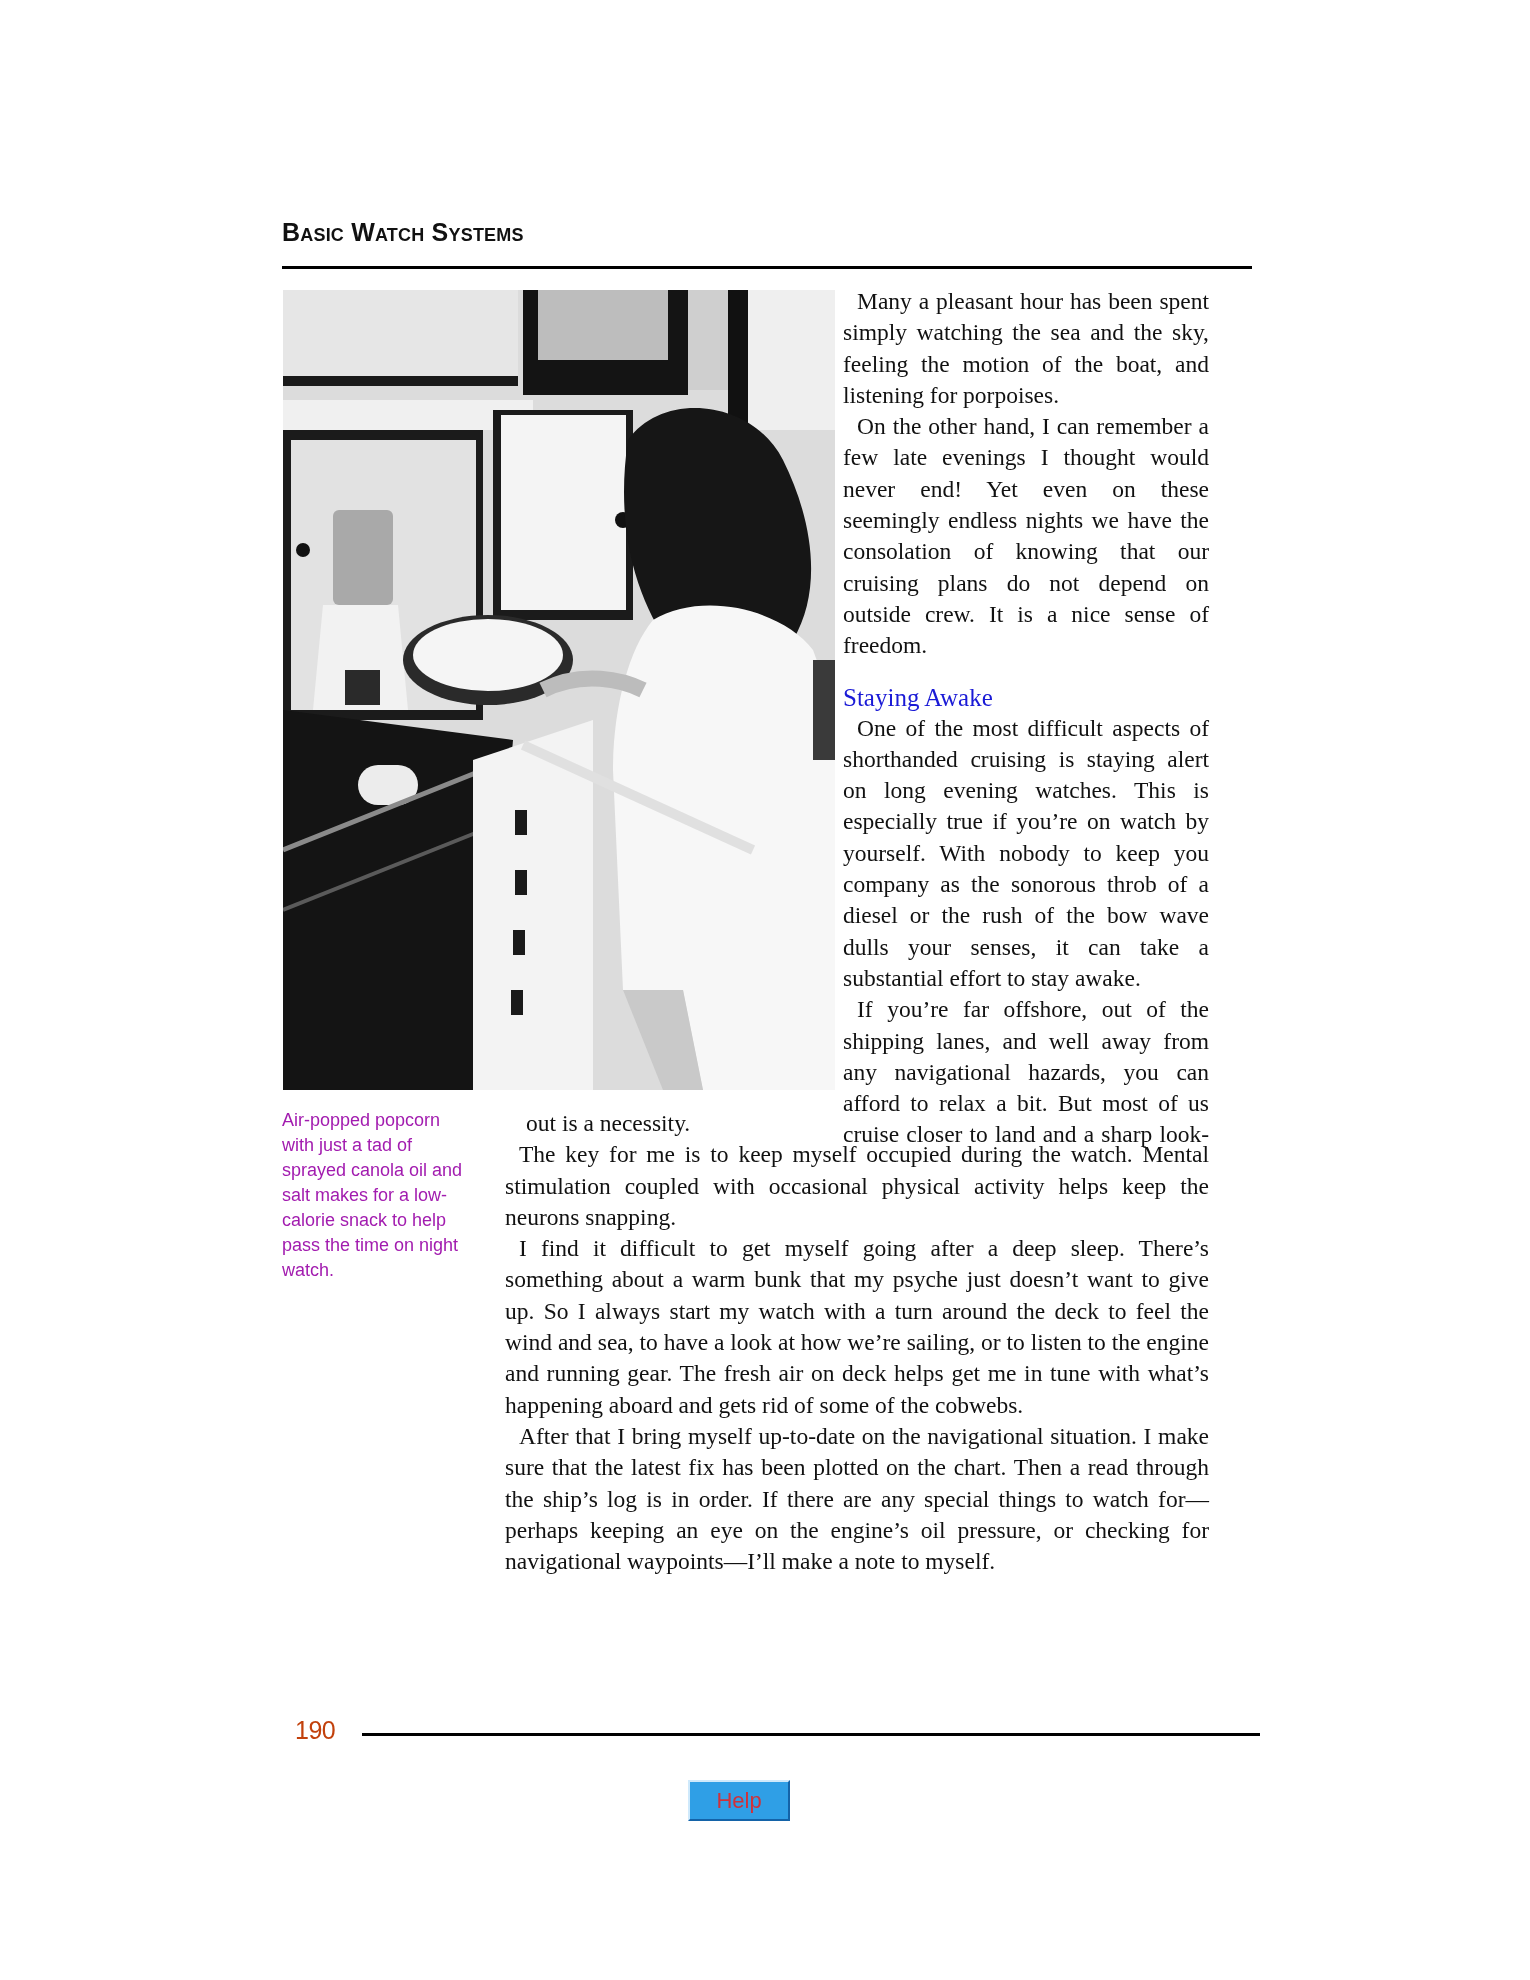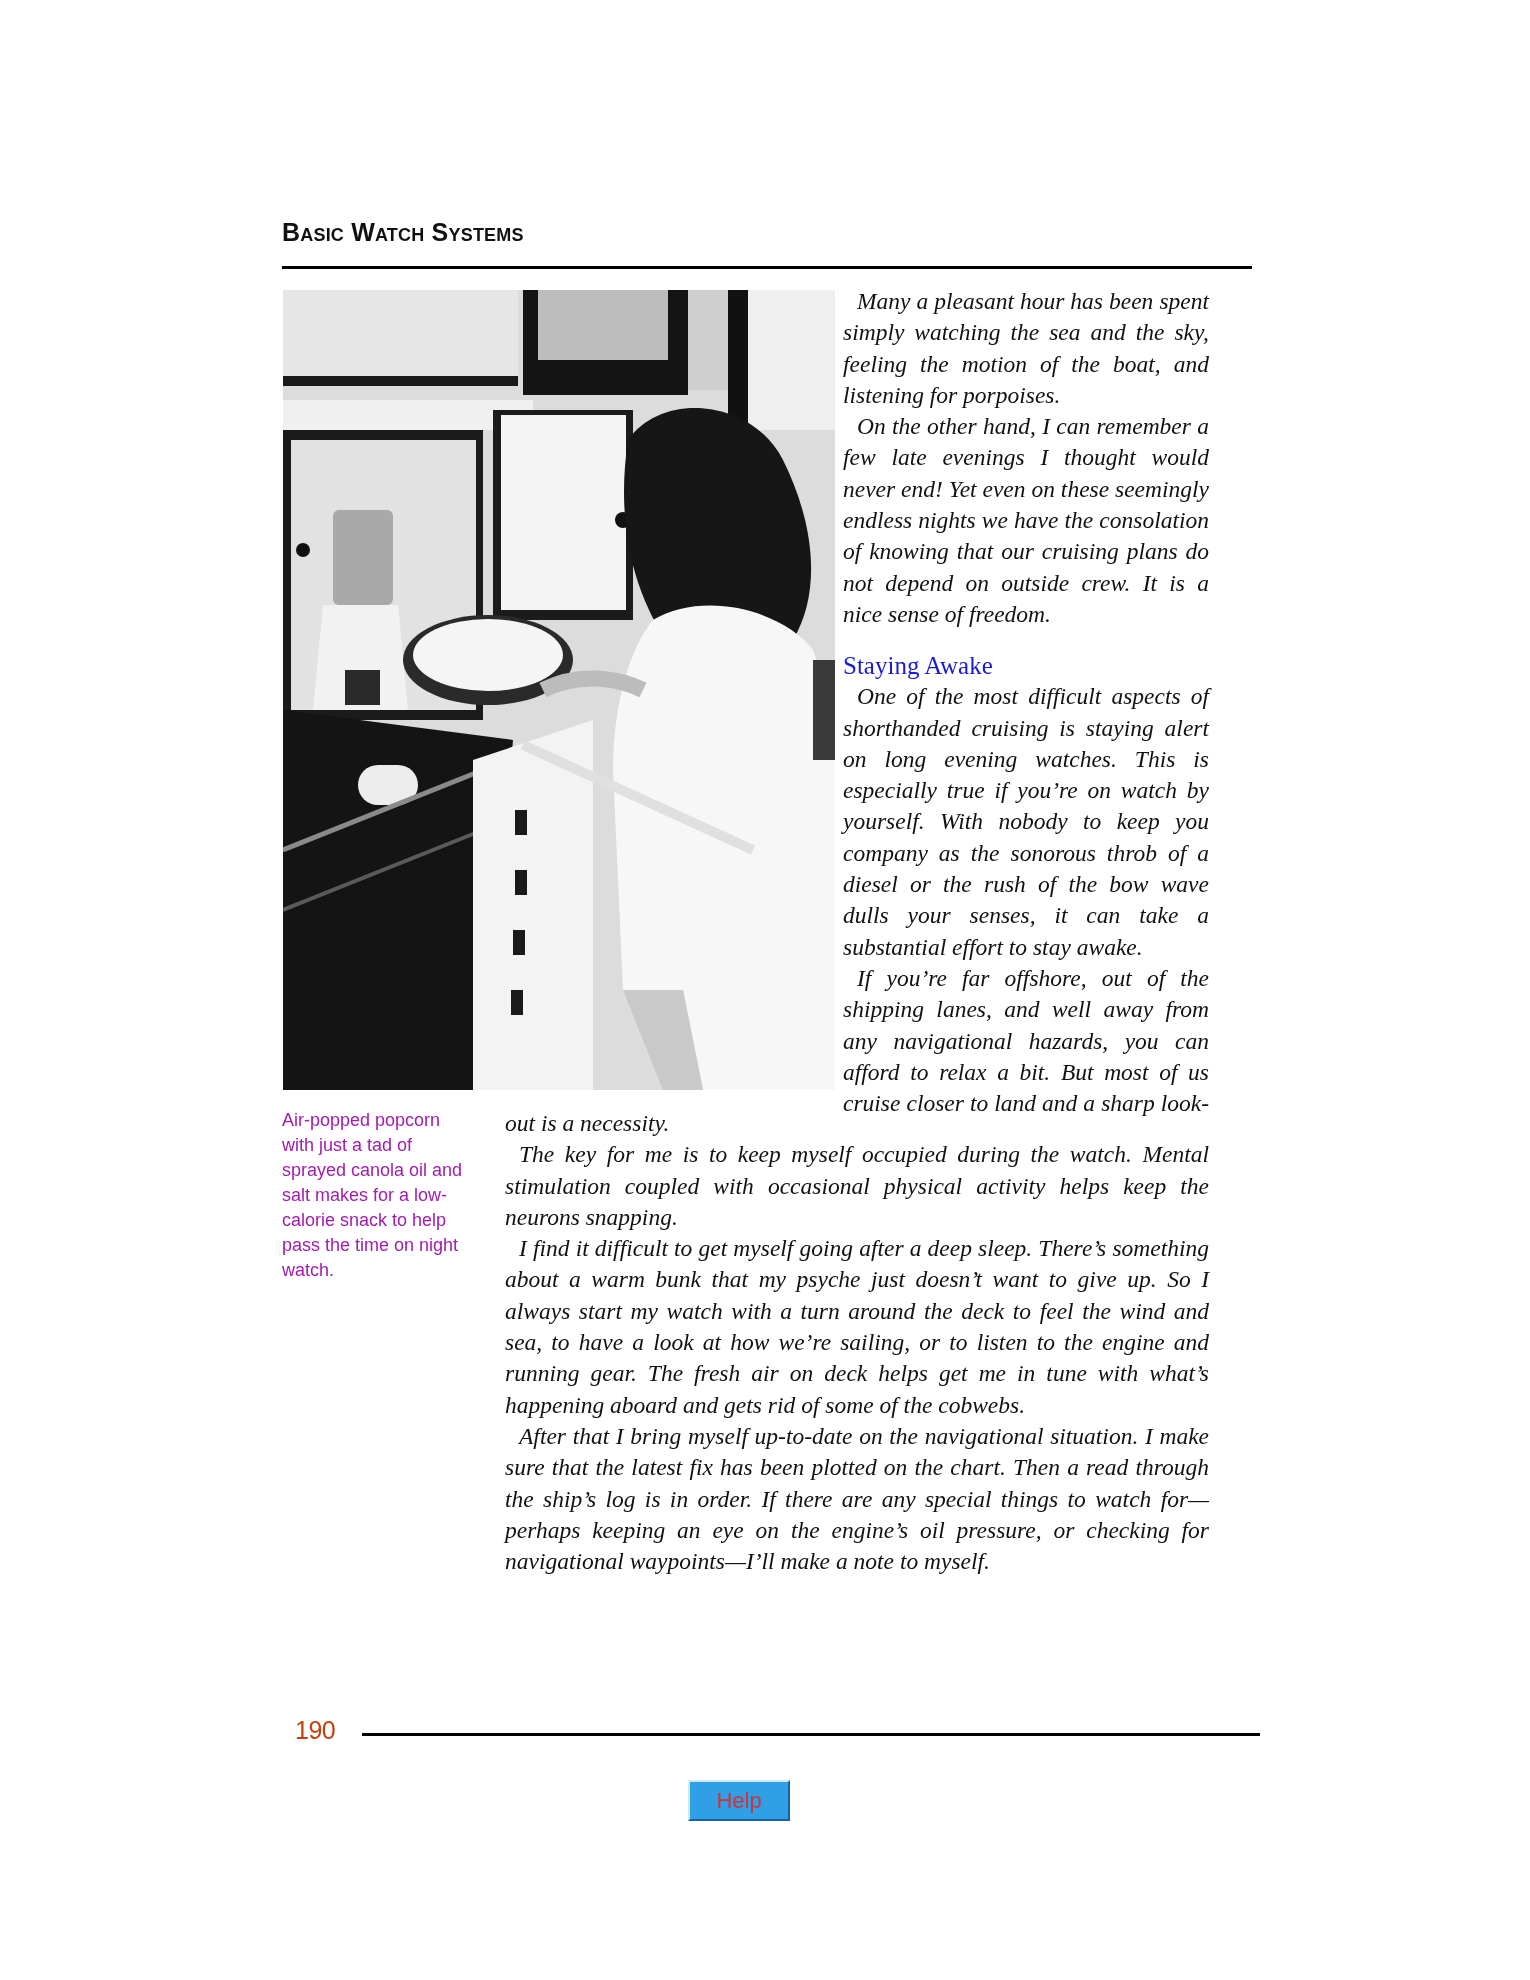--- a/index.html
+++ b/index.html
@@ -22,32 +22,32 @@
     .photo svg { display: block; }
 
     .serif {
       font-family: "Liberation Serif", serif;
       color: #111;
     }
     .col-right {
       position: absolute; left: 843px; top: 286px; width: 366px;
       font-size: 23.5px; line-height: 31.3px;
     }
-    .col-right p, .col-main p { margin: 0; text-align: justify; text-indent: 14px; font-style: italic; }
+    .col-right p, .col-main p { margin: 0; text-align: justify; text-indent: 14px; }
     .col-right p.first { text-indent: 14px; }
     .subhead {
       font-family: "Liberation Serif", serif;
       color: #1a1ad6; font-size: 25px; line-height: 30px;
       margin: 21px 0 0 0;
     }
     .col-main {
       position: absolute; left: 505px; top: 1108px; width: 704px;
       font-size: 23.5px; line-height: 31.3px;
     }
-    .col-main p.cont { text-indent: 0; }
+    .col-main p.cont { text-indent: 0; margin-left: 21px; }
 
     .caption {
       position: absolute; left: 282px; width: 185px;
       font-family: Liberation Sans, sans-serif;
       font-size: 18px; line-height: 25px; color: #a21caf;
     }
     .caption-1 { top: 1108px; }
     .caption-2 { top: 1374px; text-align: justify; }
 
     .folio {

